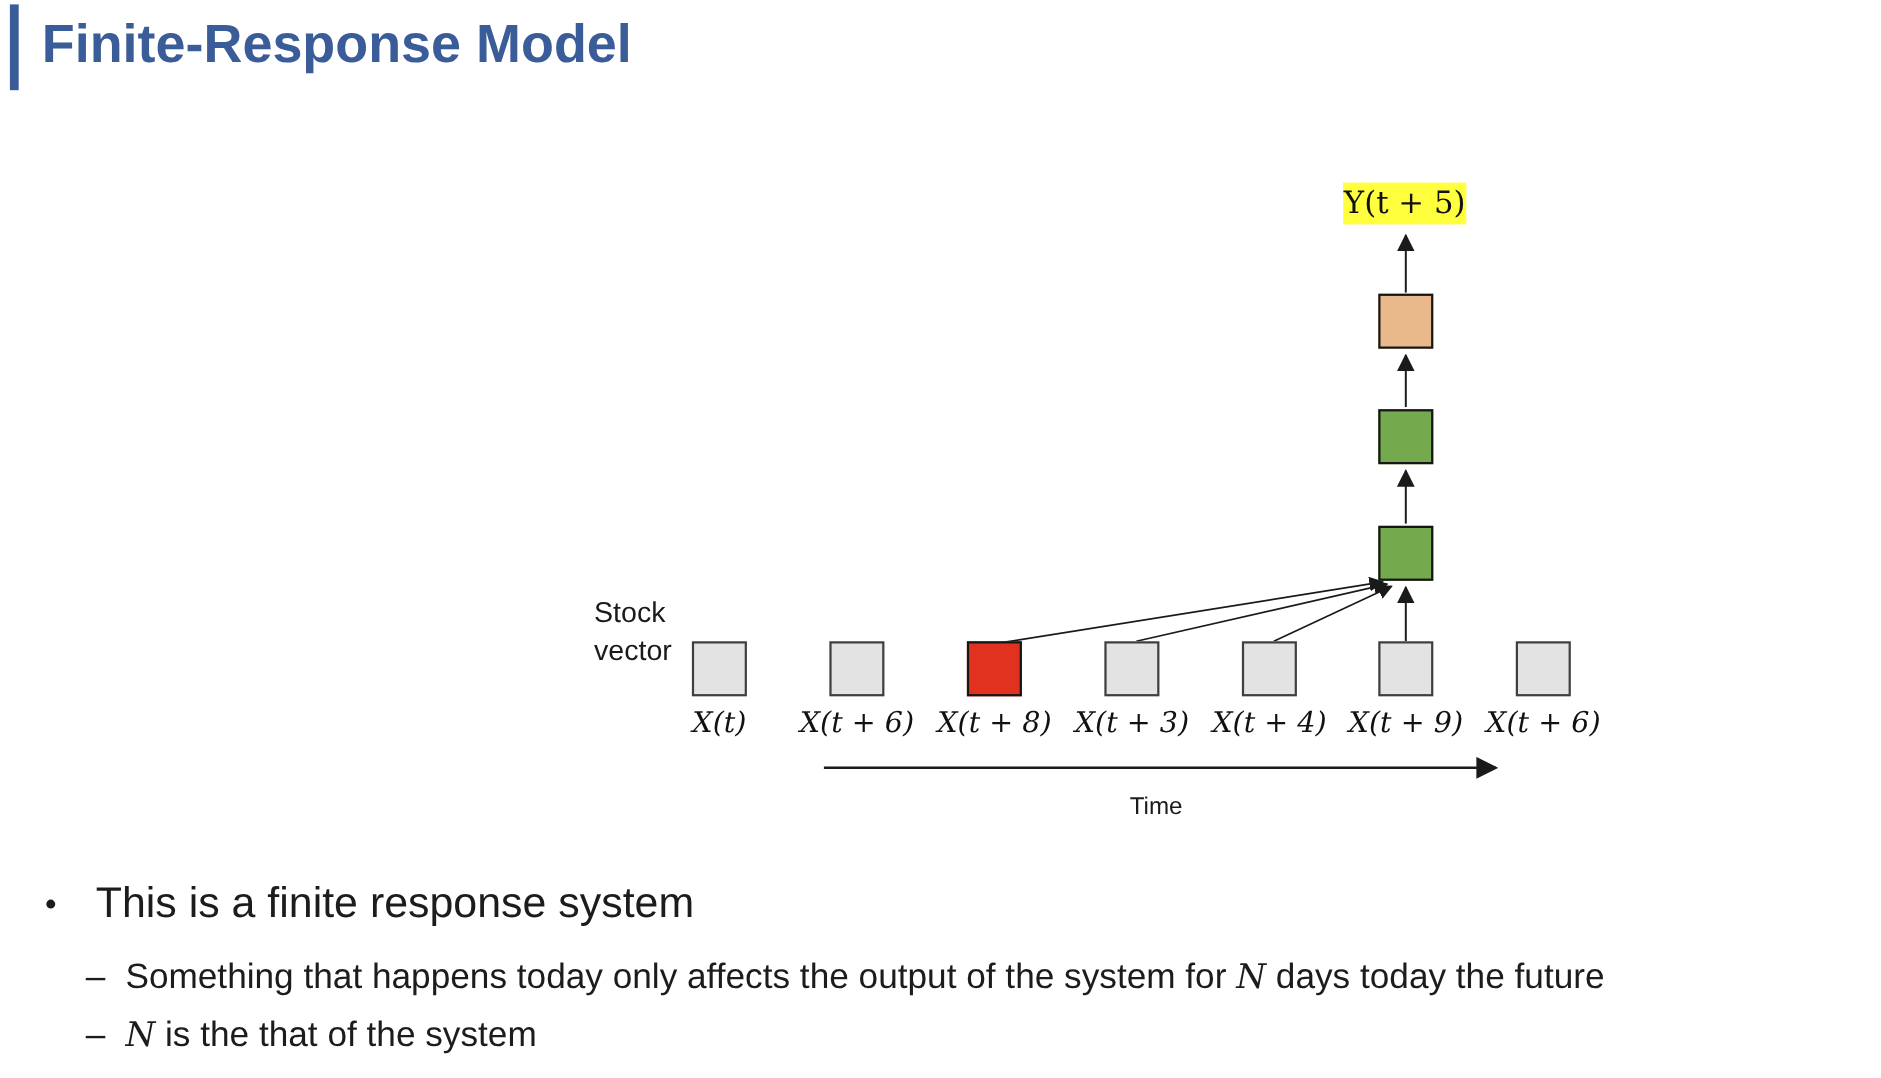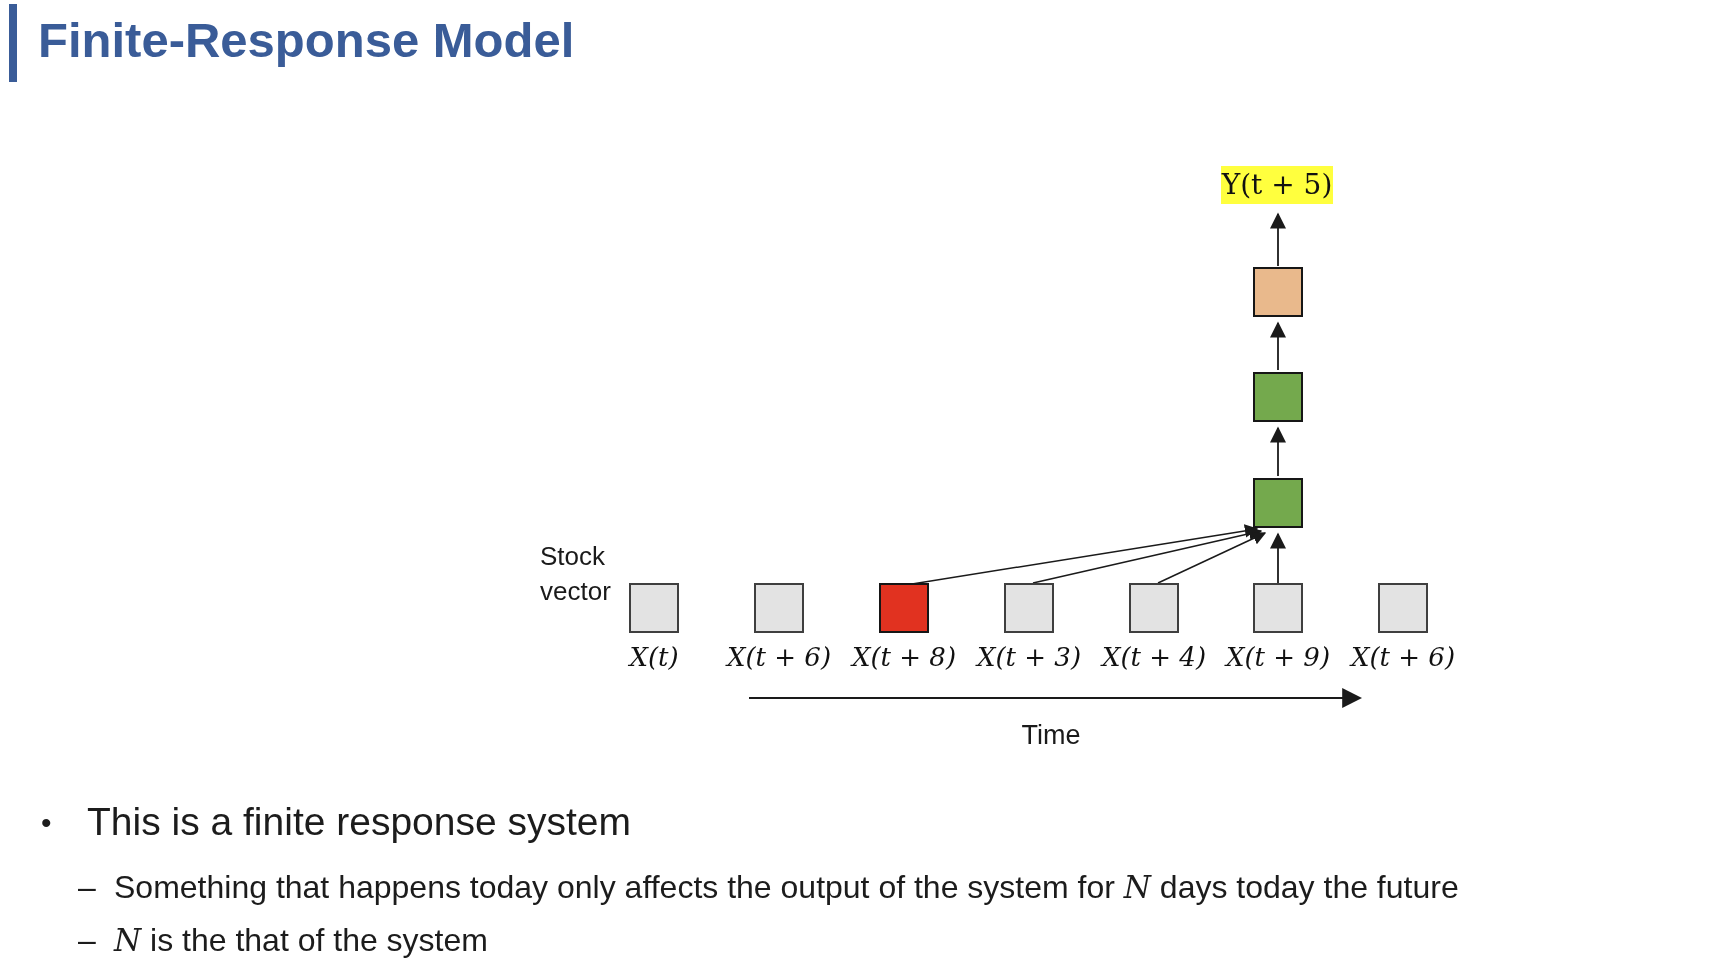--- a/index.html
+++ b/index.html
@@ -82,21 +82,21 @@
     line-height: 35px;
     color: #1a1a1a;
     margin-left: 16px;
   }
 
   .time-label {
     position: absolute;
     left: 1001px; top: 720px;
     width: 100px;
     text-align: center;
-    font-size: 27px;
+    font-size: 22px;
     color: #1a1a1a;
   }
 
   
   .b-main {
     position: absolute;
     left: 41px; top: 800px;
     display: flex;
     font-size: 39px;
     color: #1c1c1c;

